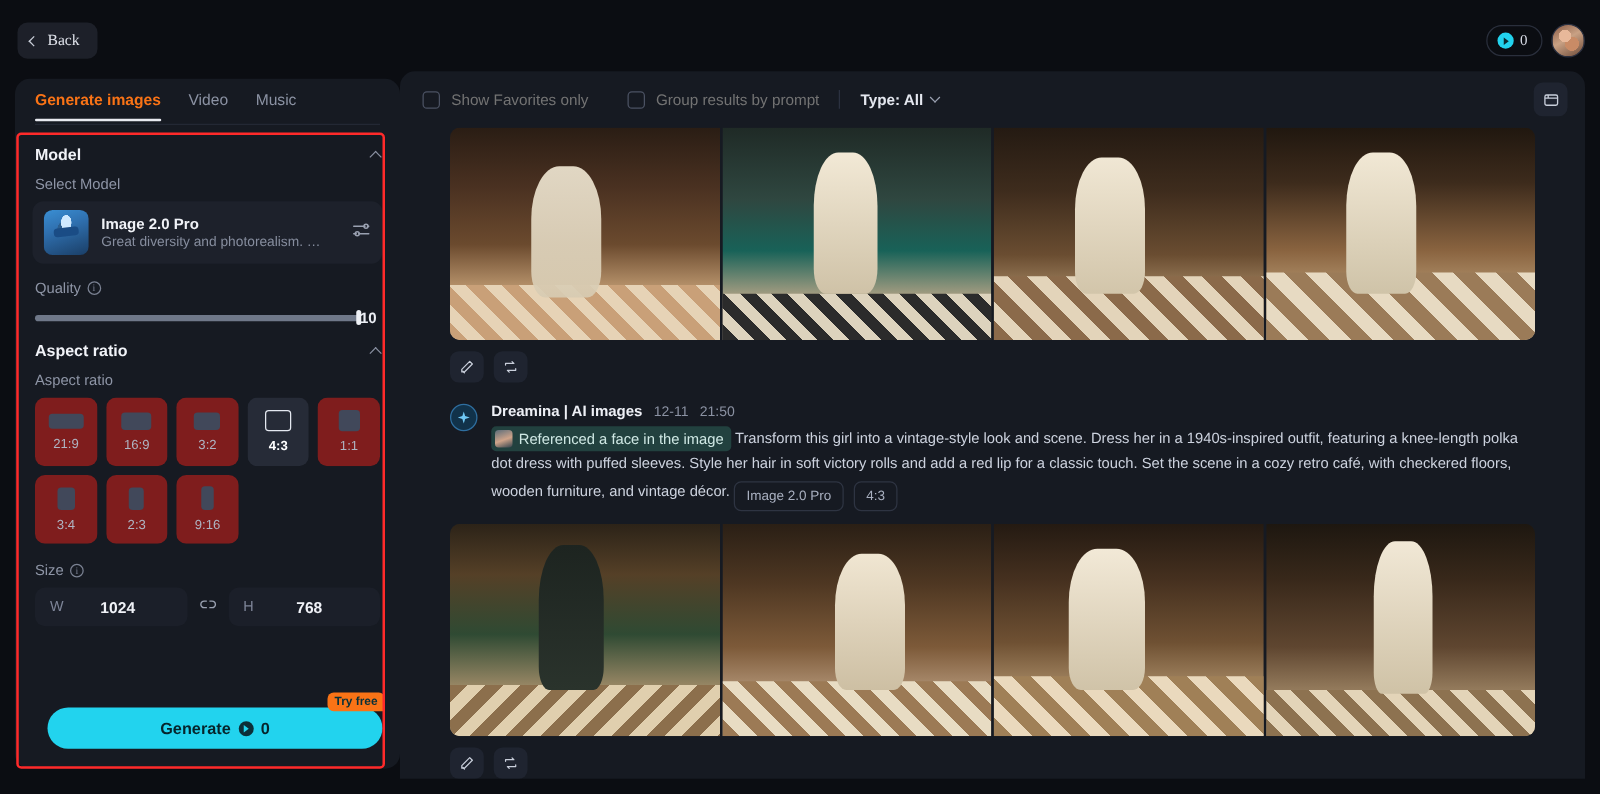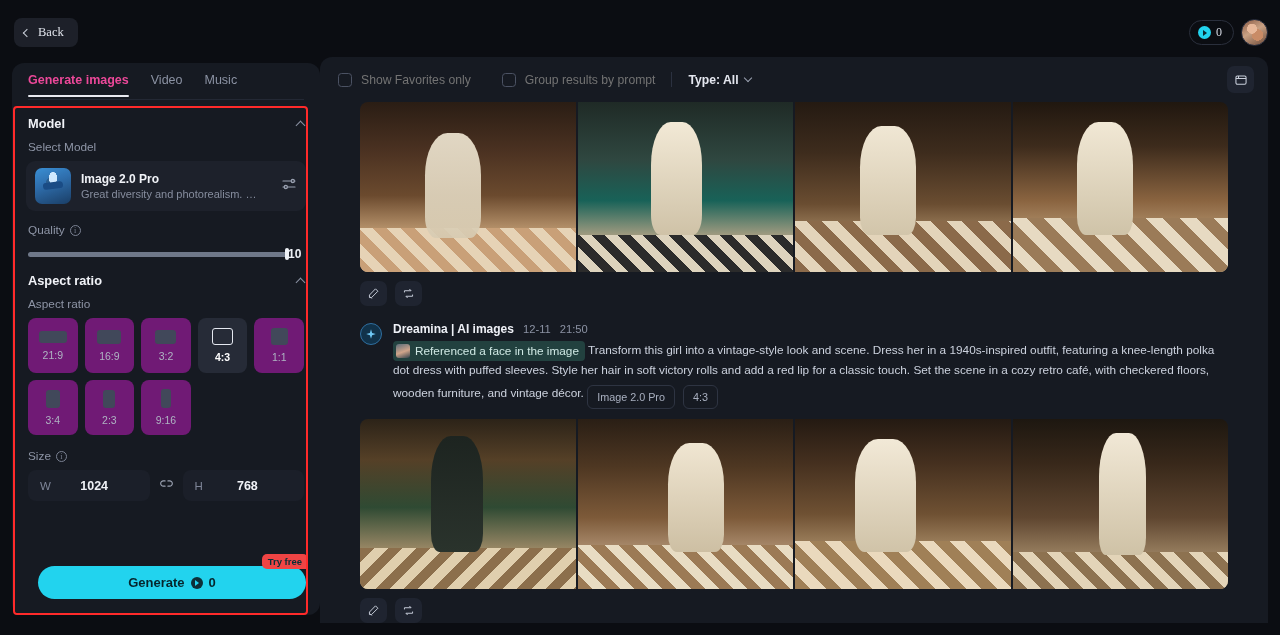--- a/index.html
+++ b/index.html
@@ -63,21 +63,21 @@
     width: 308px; height: 552px;
     background: #161a22; border-radius: 12px;
   }
   .tabs {
     position: relative; height: 37px; margin: 0 16px;
     display: flex; align-items: flex-start; gap: 22px;
     border-bottom: 1px solid #232834;
     padding-top: 10px;
   }
   .tab { font-size: 12.5px; color: #8b92a3; cursor: pointer; position: relative; padding-bottom: 9px; }
-  .tab.active { color: #ec4899; font-weight: bold; }
+  .tab.active { color: #f97316; font-weight: bold; }
   .tab.active::after {
     content: ""; position: absolute; left: 0; right: 0; bottom: -1px;
     height: 2px; background: #e8eaf0; border-radius: 2px;
   }
 
   
   .redbox {
     position: absolute; left: 13px; top: 106px;
     width: 295px; height: 509px;
     border: 2px solid #ff2a2a; border-radius: 4px;
@@ -145,21 +145,21 @@
     cursor: pointer;
   }
   .slider-val { font-size: 12px; font-weight: bold; color: #eceff5; min-width: 16px; }
 
   
   .ar-grid {
     display: grid; grid-template-columns: repeat(5, 1fr);
     gap: 7px; padding: 0 2px;
   }
   .ar-cell {
-    height: 55px; background: #701a75; border-radius: 8px;
+    height: 55px; background: #7f1d1d; border-radius: 8px;
     display: flex; flex-direction: column; align-items: center; justify-content: center;
     gap: 6px; cursor: pointer; border: 1px solid transparent;
   }
   .ar-cell.selected { background: #262b37; }
   .ar-shape { background: #41485a; border-radius: 3px; }
   .ar-cell.selected .ar-shape { background: transparent; border: 1.6px solid #e4e8f0; }
   .ar-label { font-size: 10.5px; color: #aeb4c2; }
   .ar-cell.selected .ar-label { color: #ffffff; font-weight: bold; }
 
   
@@ -184,21 +184,21 @@
   .gen-coin {
     width: 12px; height: 12px; border-radius: 50%; background: #0c2f38;
     display: inline-flex; align-items: center; justify-content: center;
   }
   .gen-coin::after {
     content:""; width:0; height:0; border-left: 4px solid #22d3ee;
     border-top: 3px solid transparent; border-bottom: 3px solid transparent; margin-left:1px;
   }
   .try-free {
     position: absolute; right: -2px; top: -12px;
-    background: #ef4444; color: #083038; font-size: 9.5px; font-weight: bold;
+    background: #f97316; color: #083038; font-size: 9.5px; font-weight: bold;
     padding: 2px 6px; border-radius: 5px 5px 0 5px;
   }
 
   
   .right-panel {
     position: absolute; left: 320px; top: 57px;
     width: 948px; height: 566px;
     background: #161a22; border-radius: 12px 12px 0 0;
     overflow: hidden;
   }

